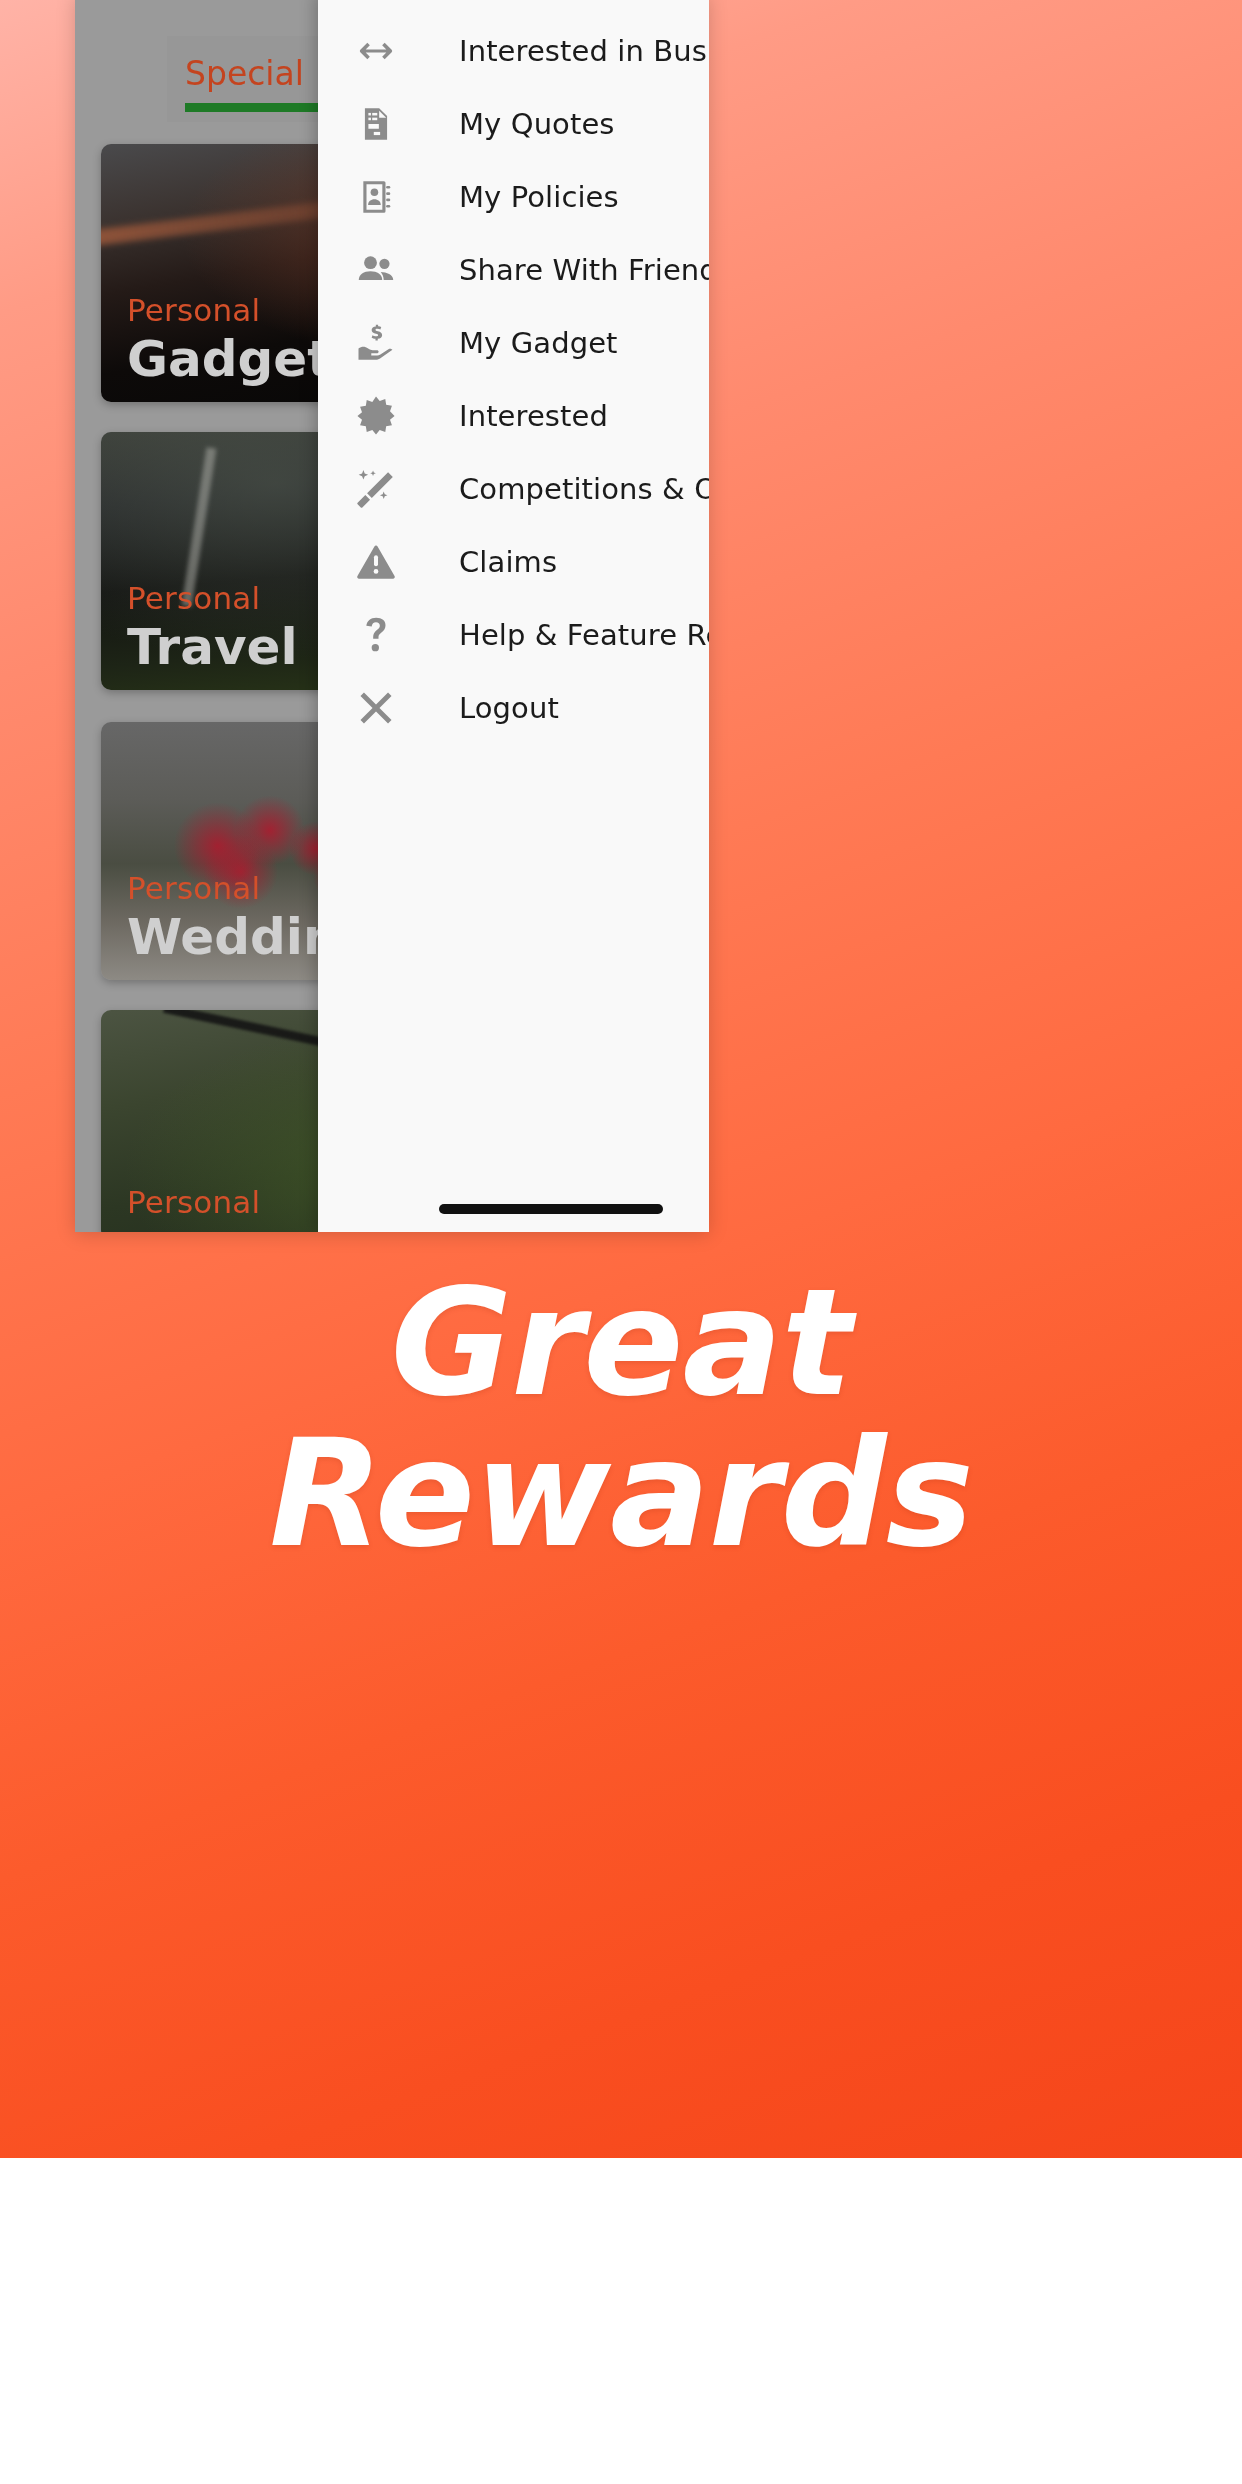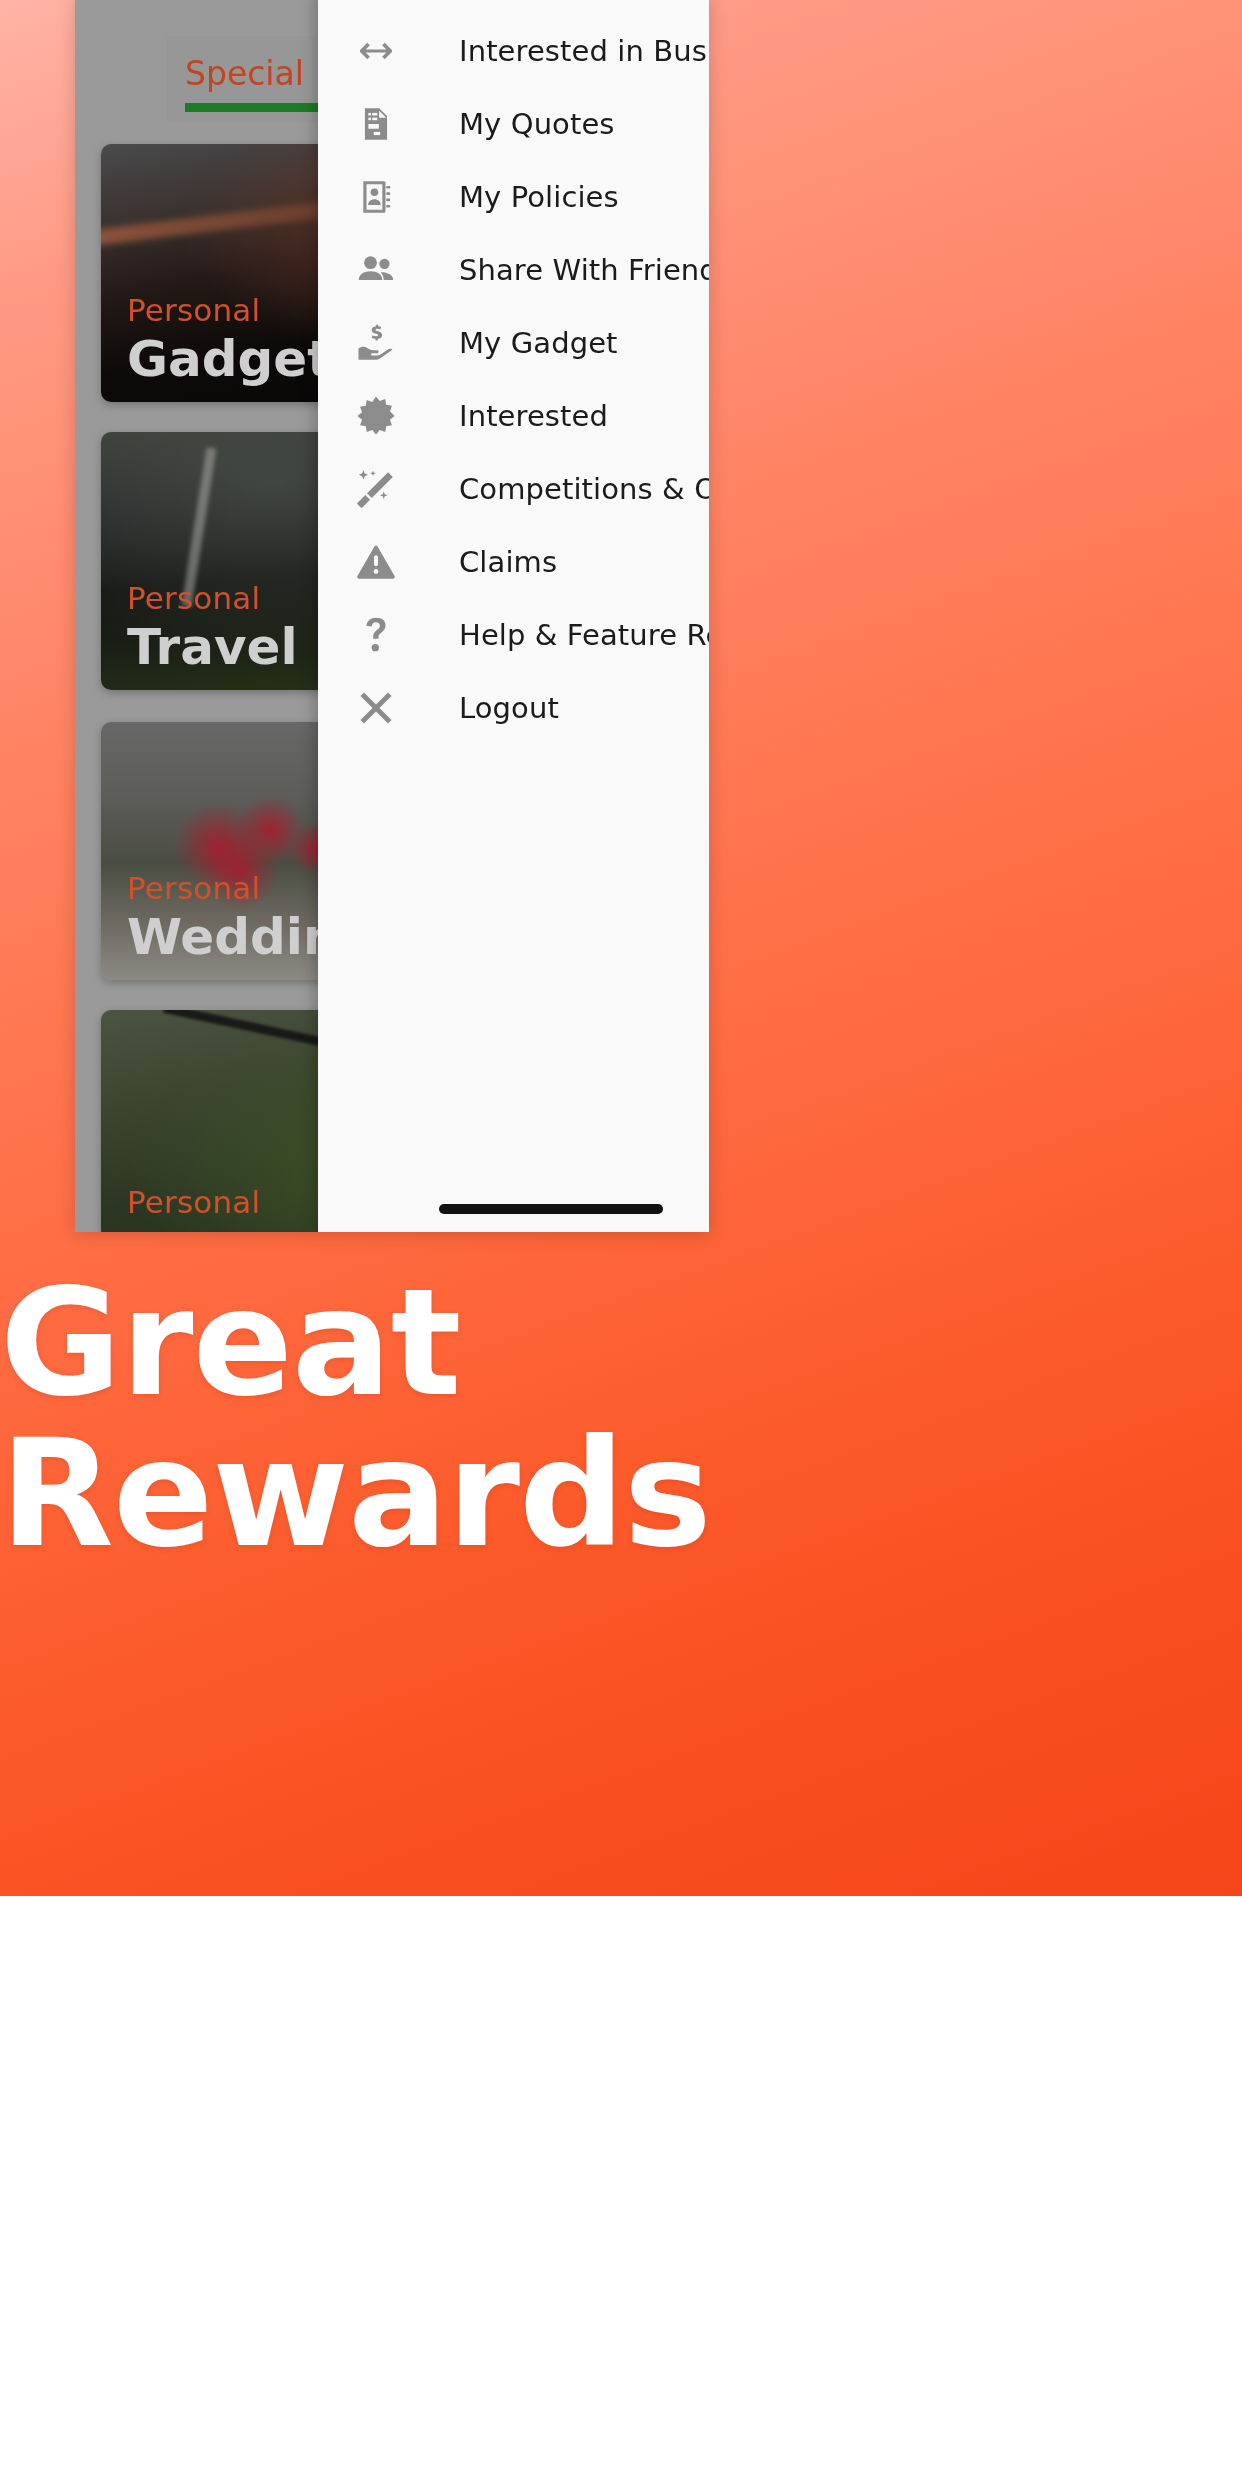--- a/index.html
+++ b/index.html
@@ -3,21 +3,21 @@
 <meta charset="utf-8">
 <style>
   * { box-sizing: border-box; margin: 0; padding: 0; }
   html, body {
     width: 1242px; height: 2484px;
     font-family: "DejaVu Sans", sans-serif;
     overflow: hidden;
   }
   #root {
     position: relative;
-    width: 1242px; height: 1896px;
+    width: 1242px; height: 2158px;
     background: linear-gradient(160deg,
         #ffb3a7 0%,
         #ff9b85 12%,
         #ff8a6e 26%,
         #ff7a55 42%,
         #ff6a40 58%,
         #fc5b2c 72%,
         #f94e20 86%,
         #f5451a 100%);
     overflow: hidden;
@@ -202,28 +202,29 @@
     height: 10px;
     border-radius: 6px;
     background: #111;
   }
 
   
   #caption {
     position: absolute;
     left: 0; right: 0;
     top: 1268px;
-    text-align: left;
+    text-align: center;
     color: #ffffff;
     font-family: "DejaVu Sans", sans-serif;
     font-weight: bold;
     font-size: 148px;
     line-height: 1.02;
     letter-spacing: -1px;
     text-shadow: 0 2px 5px rgba(150,40,10,0.18);
+    font-style: italic;
   }
   #caption .ln { display: block; }
 </style>
 </head>
 <body>
 
 <div id="root">
 
   <div id="phone">
 

